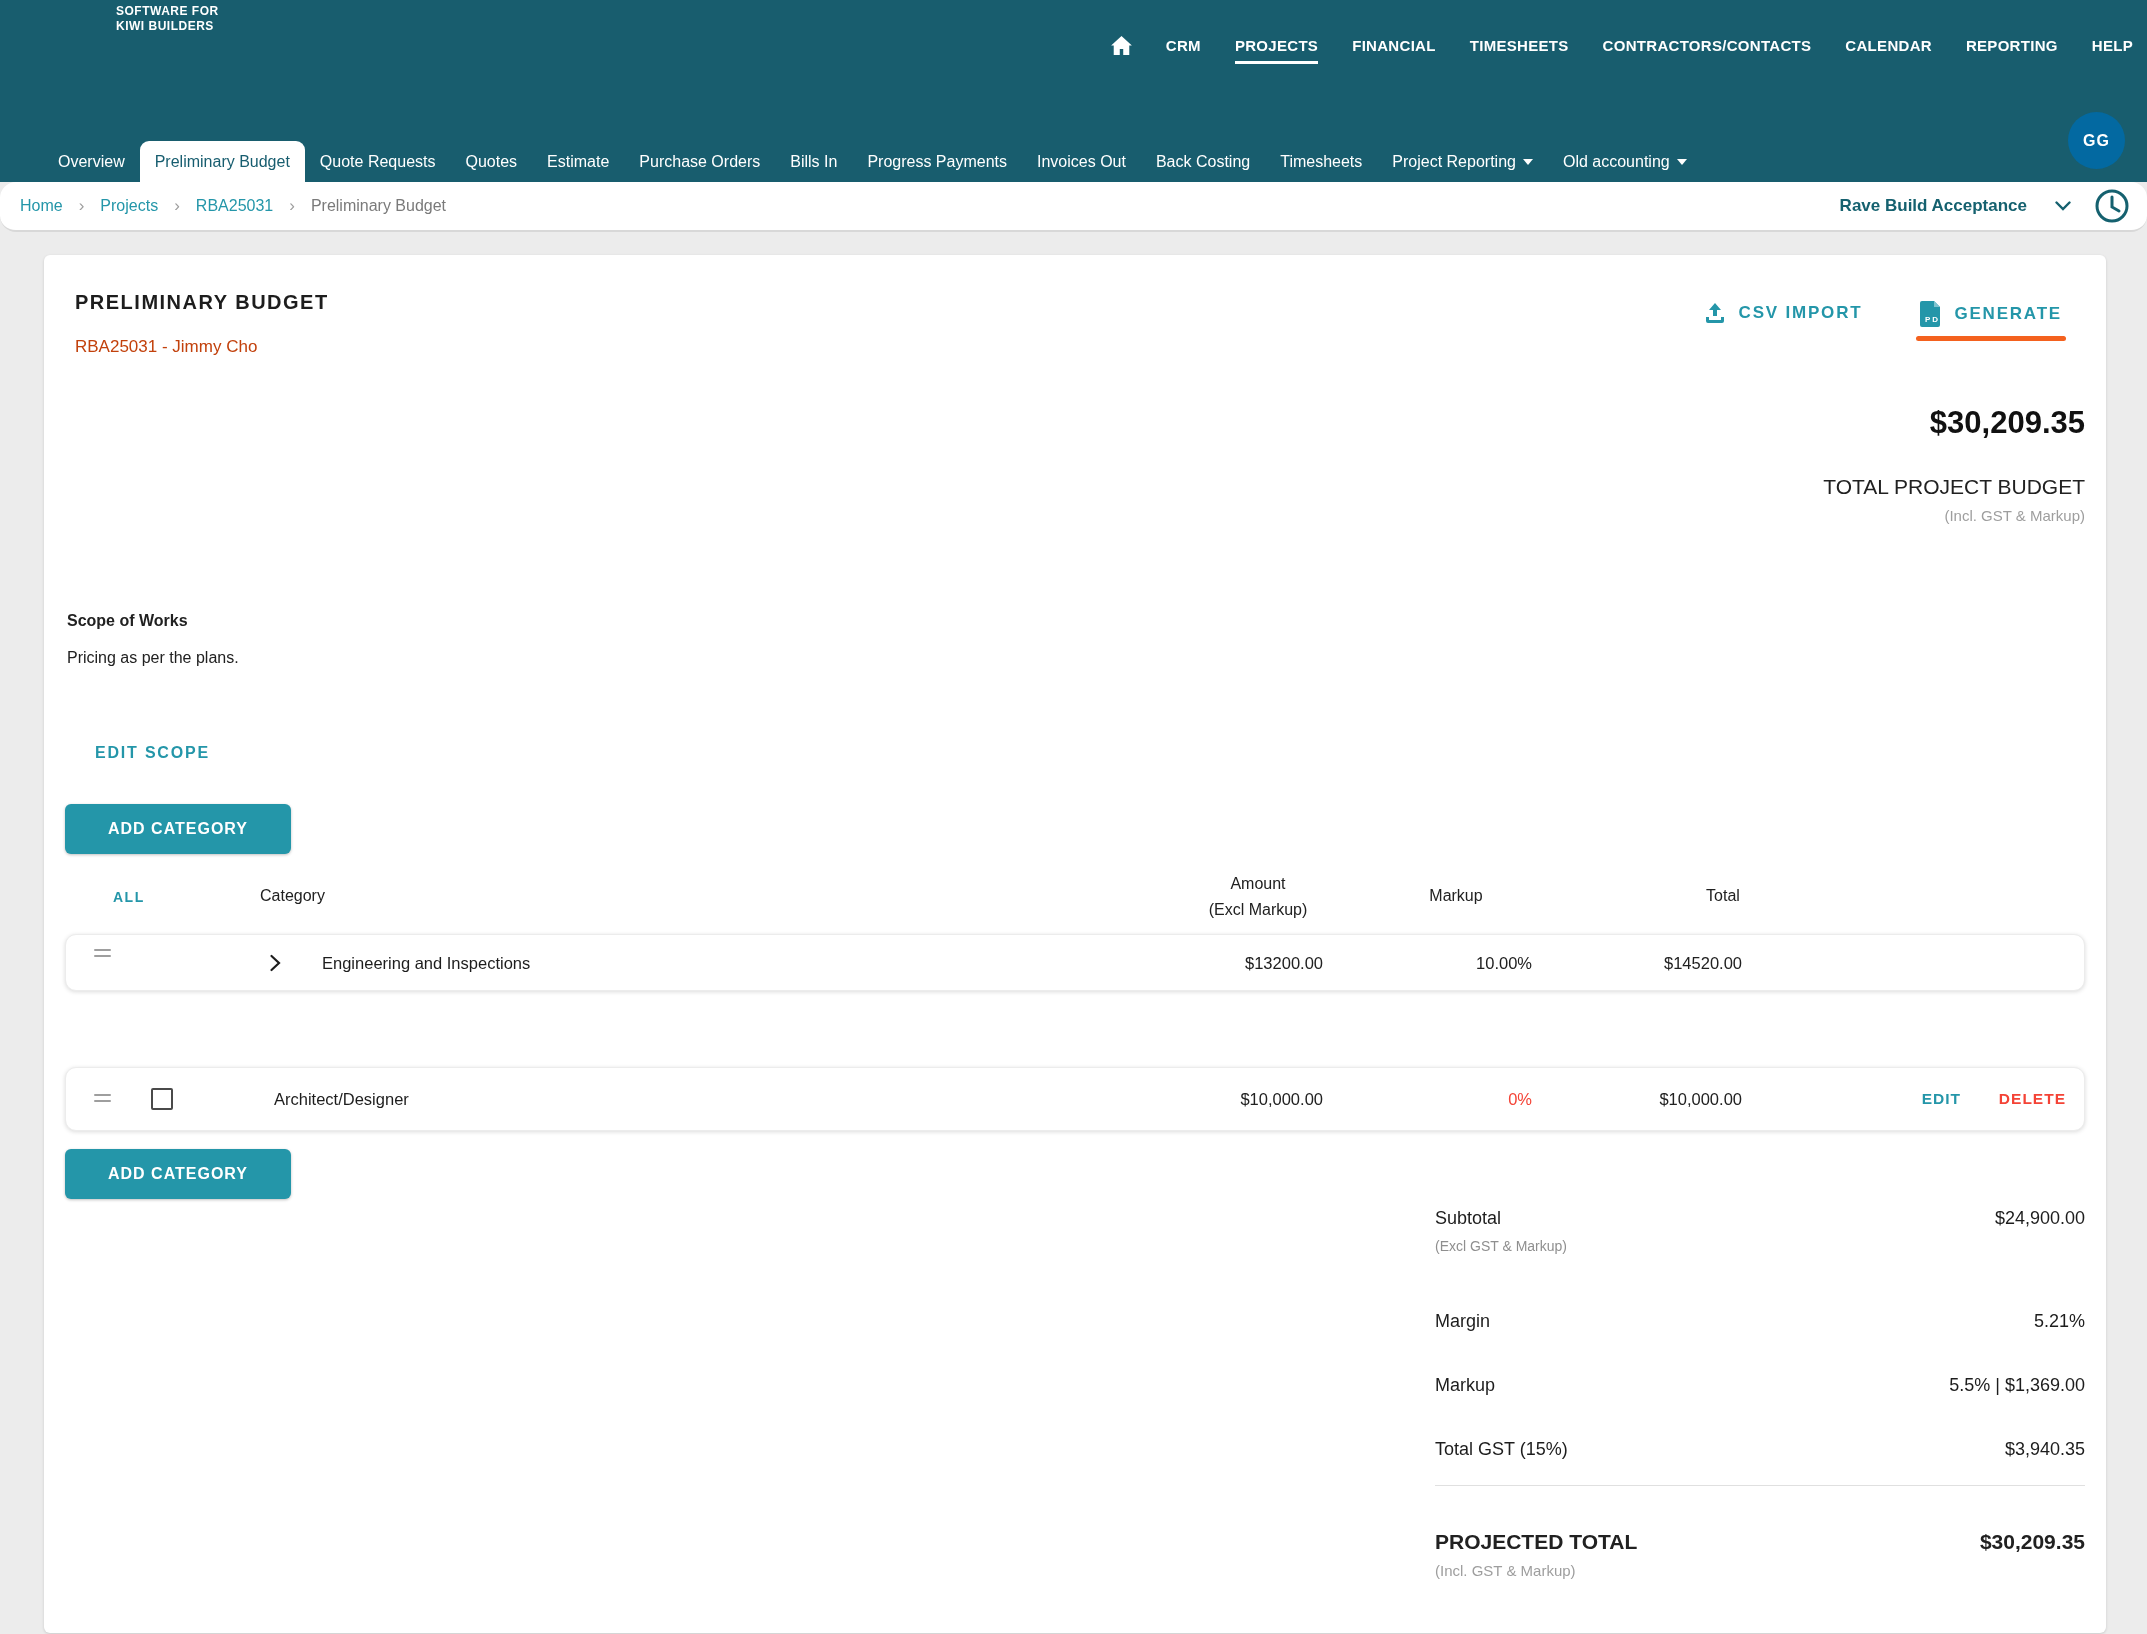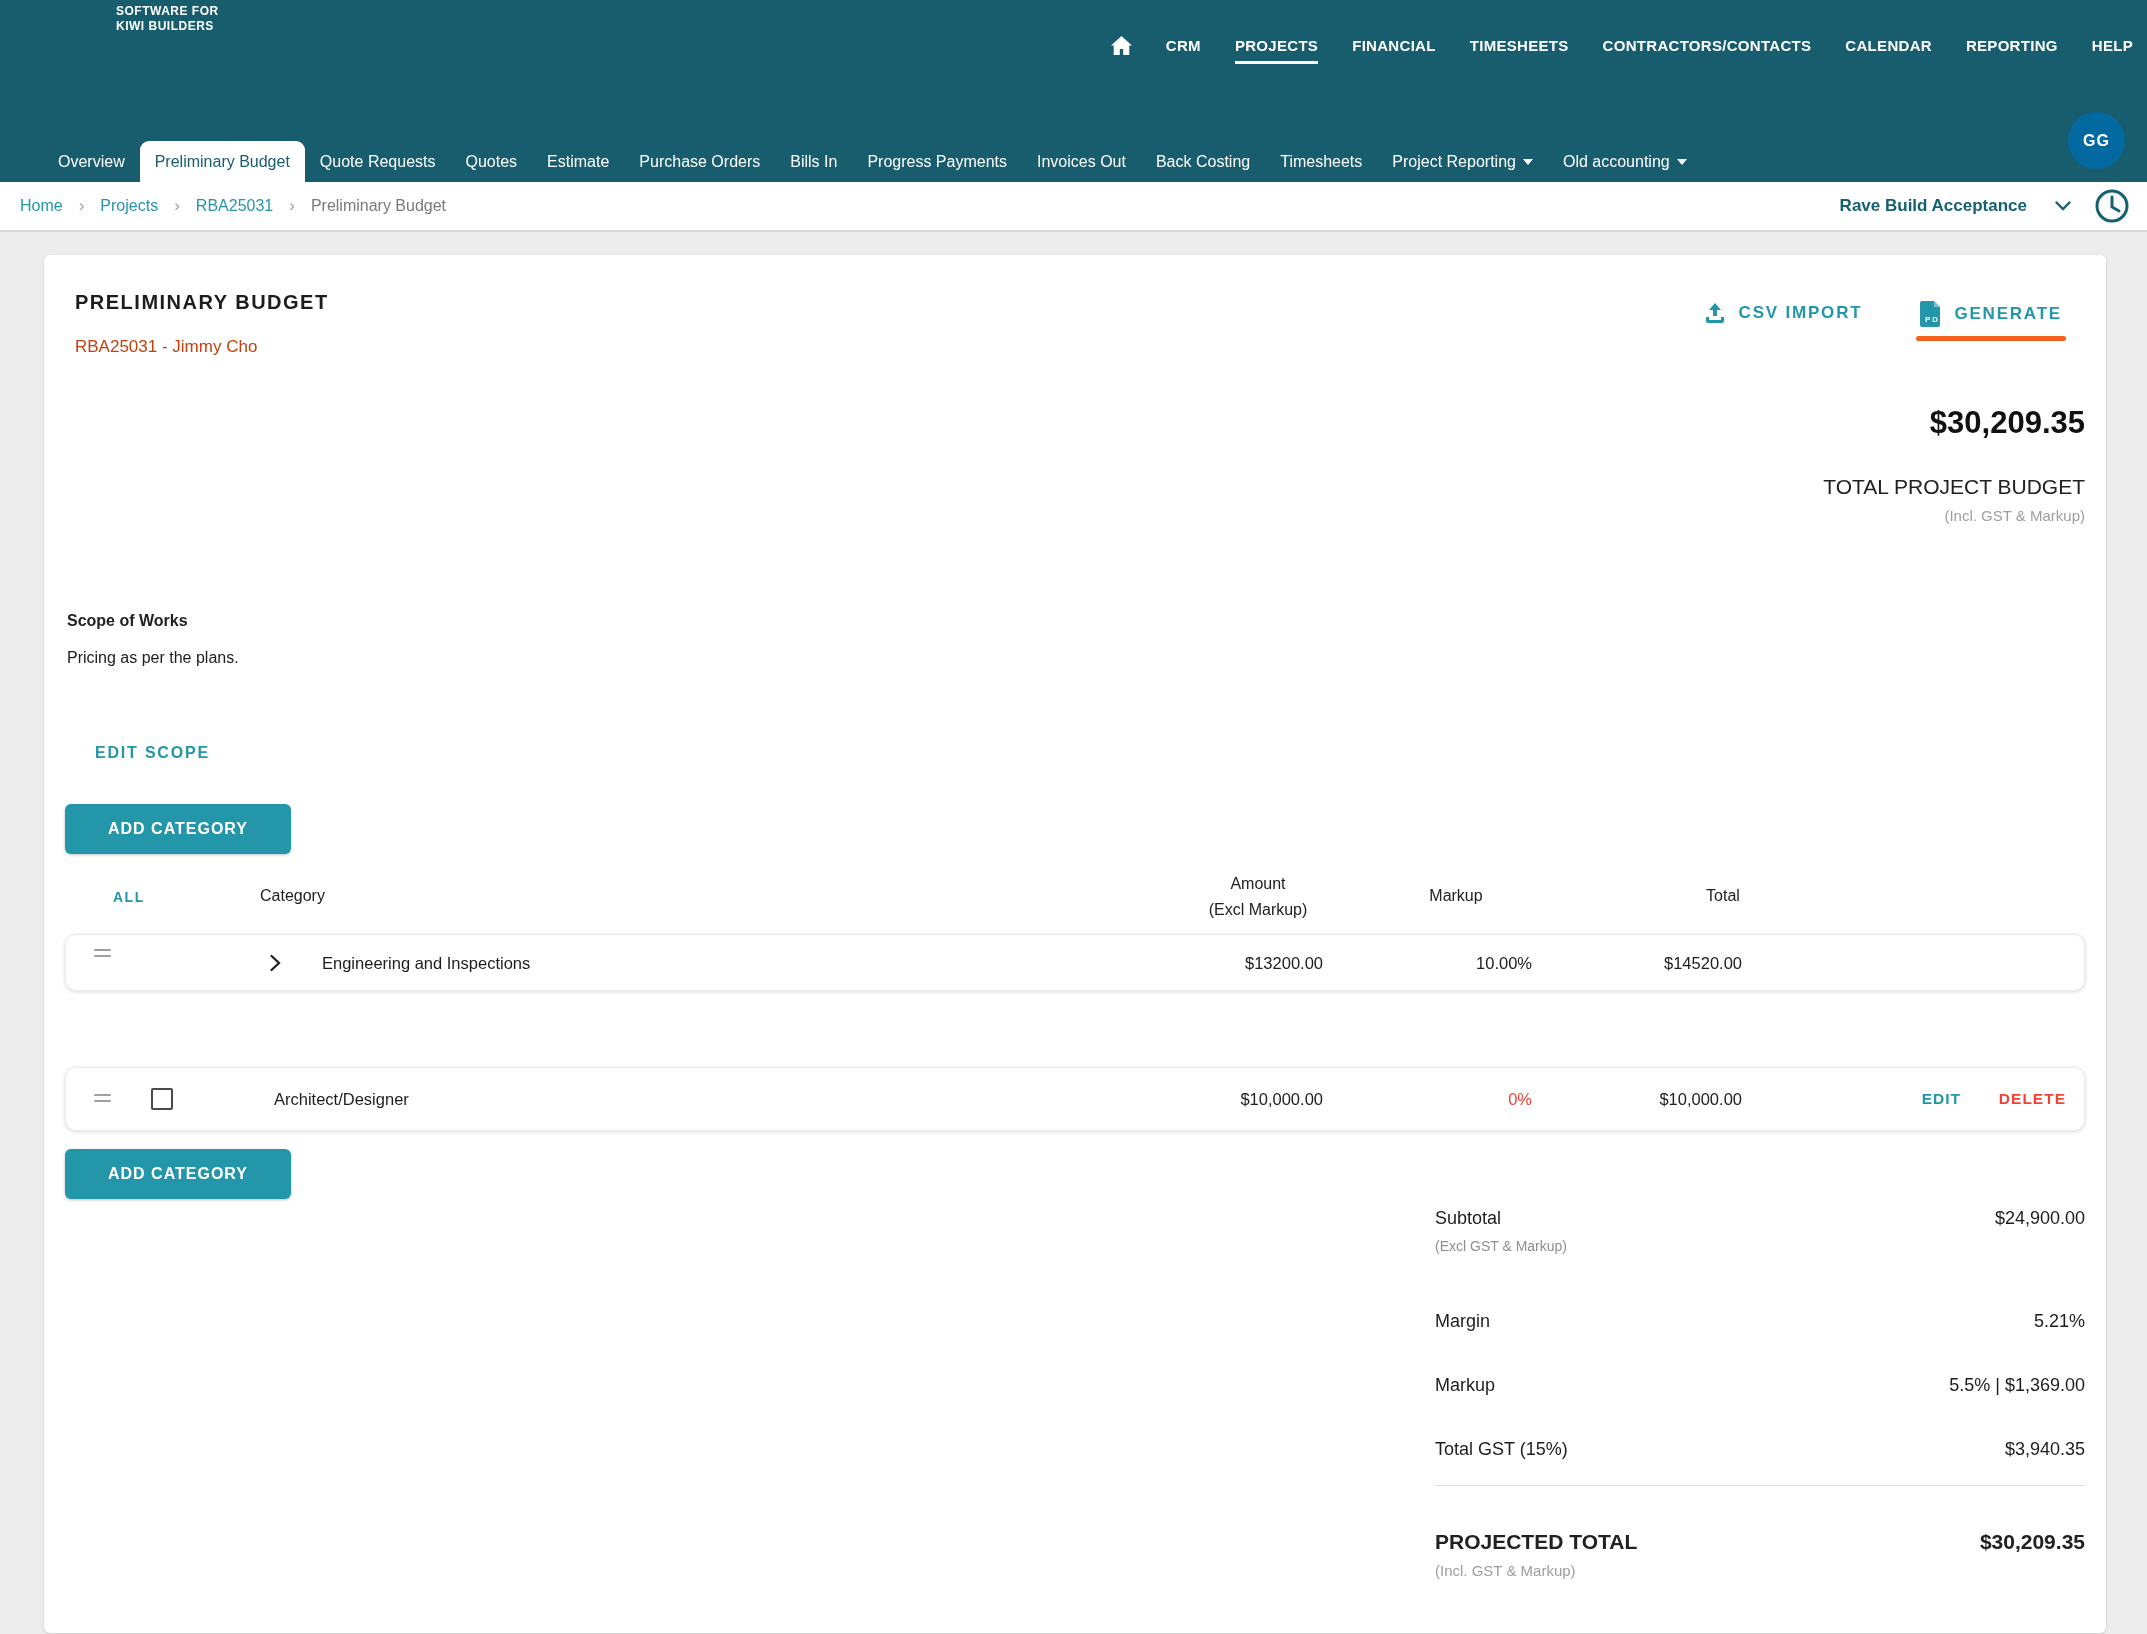--- a/index.html
+++ b/index.html
@@ -17,21 +17,21 @@
   .home-icon svg { display:block; }
   .avatar { position:absolute; top:112px; right:22px; width:57px; height:57px; border-radius:50%; background:#0369a1; color:#fff; font-size:16px; font-weight:bold; display:flex; align-items:center; justify-content:center; letter-spacing:1px; z-index:5; }
 
   
   .tab-bar { position:absolute; left:0; right:0; bottom:0; height:41px; display:flex; align-items:stretch; padding-left:16px;margin-left:27px; }
   .tab { display:flex; align-items:center; gap:7px; padding:0 15px; color:#fff; font-size:16px; cursor:pointer; white-space:nowrap; }
   .tab.active { background:#fff; color:#175D6F; border-radius:9px 9px 0 0; font-weight:500; }
   .caret-down { width:0; height:0; border-left:5px solid transparent; border-right:5px solid transparent; border-top:6px solid #fff; display:inline-block; }
 
   
-  .breadcrumb-bar { position:relative; height:50px; background:#fff; border-bottom:2px solid #D8D8D8; display:flex; align-items:center; padding:0 20px; }
+  .breadcrumb-bar { position:relative; height:50px; background:#fff; border-bottom:2px solid #D8D8D8; display:flex; align-items:center; padding:0 20px;border-radius:16px; }
   .crumb { font-size:16px; color:#2496A9; cursor:pointer; }
   .crumb.current { color:#7A7A7A; cursor:default; }
   .crumb-sep { color:#9E9E9E; font-size:17px; margin:0 16px; }
   .bc-right { position:absolute; right:16px; top:0; height:100%; display:flex; align-items:center; gap:22px; }
   .project-selector { display:flex; align-items:center; gap:28px; color:#15616F; font-weight:bold; font-size:17px; cursor:pointer; }
   .clock-btn { width:38px; height:38px; display:flex; align-items:center; justify-content:center; cursor:pointer; }
 
   
   .page { padding:23px 41px 0 44px; }
   .card { position:relative; width:2062px; height:1378px; background:#fff; border-radius:6px; box-shadow:0 1px 3px rgba(0,0,0,.15); }

